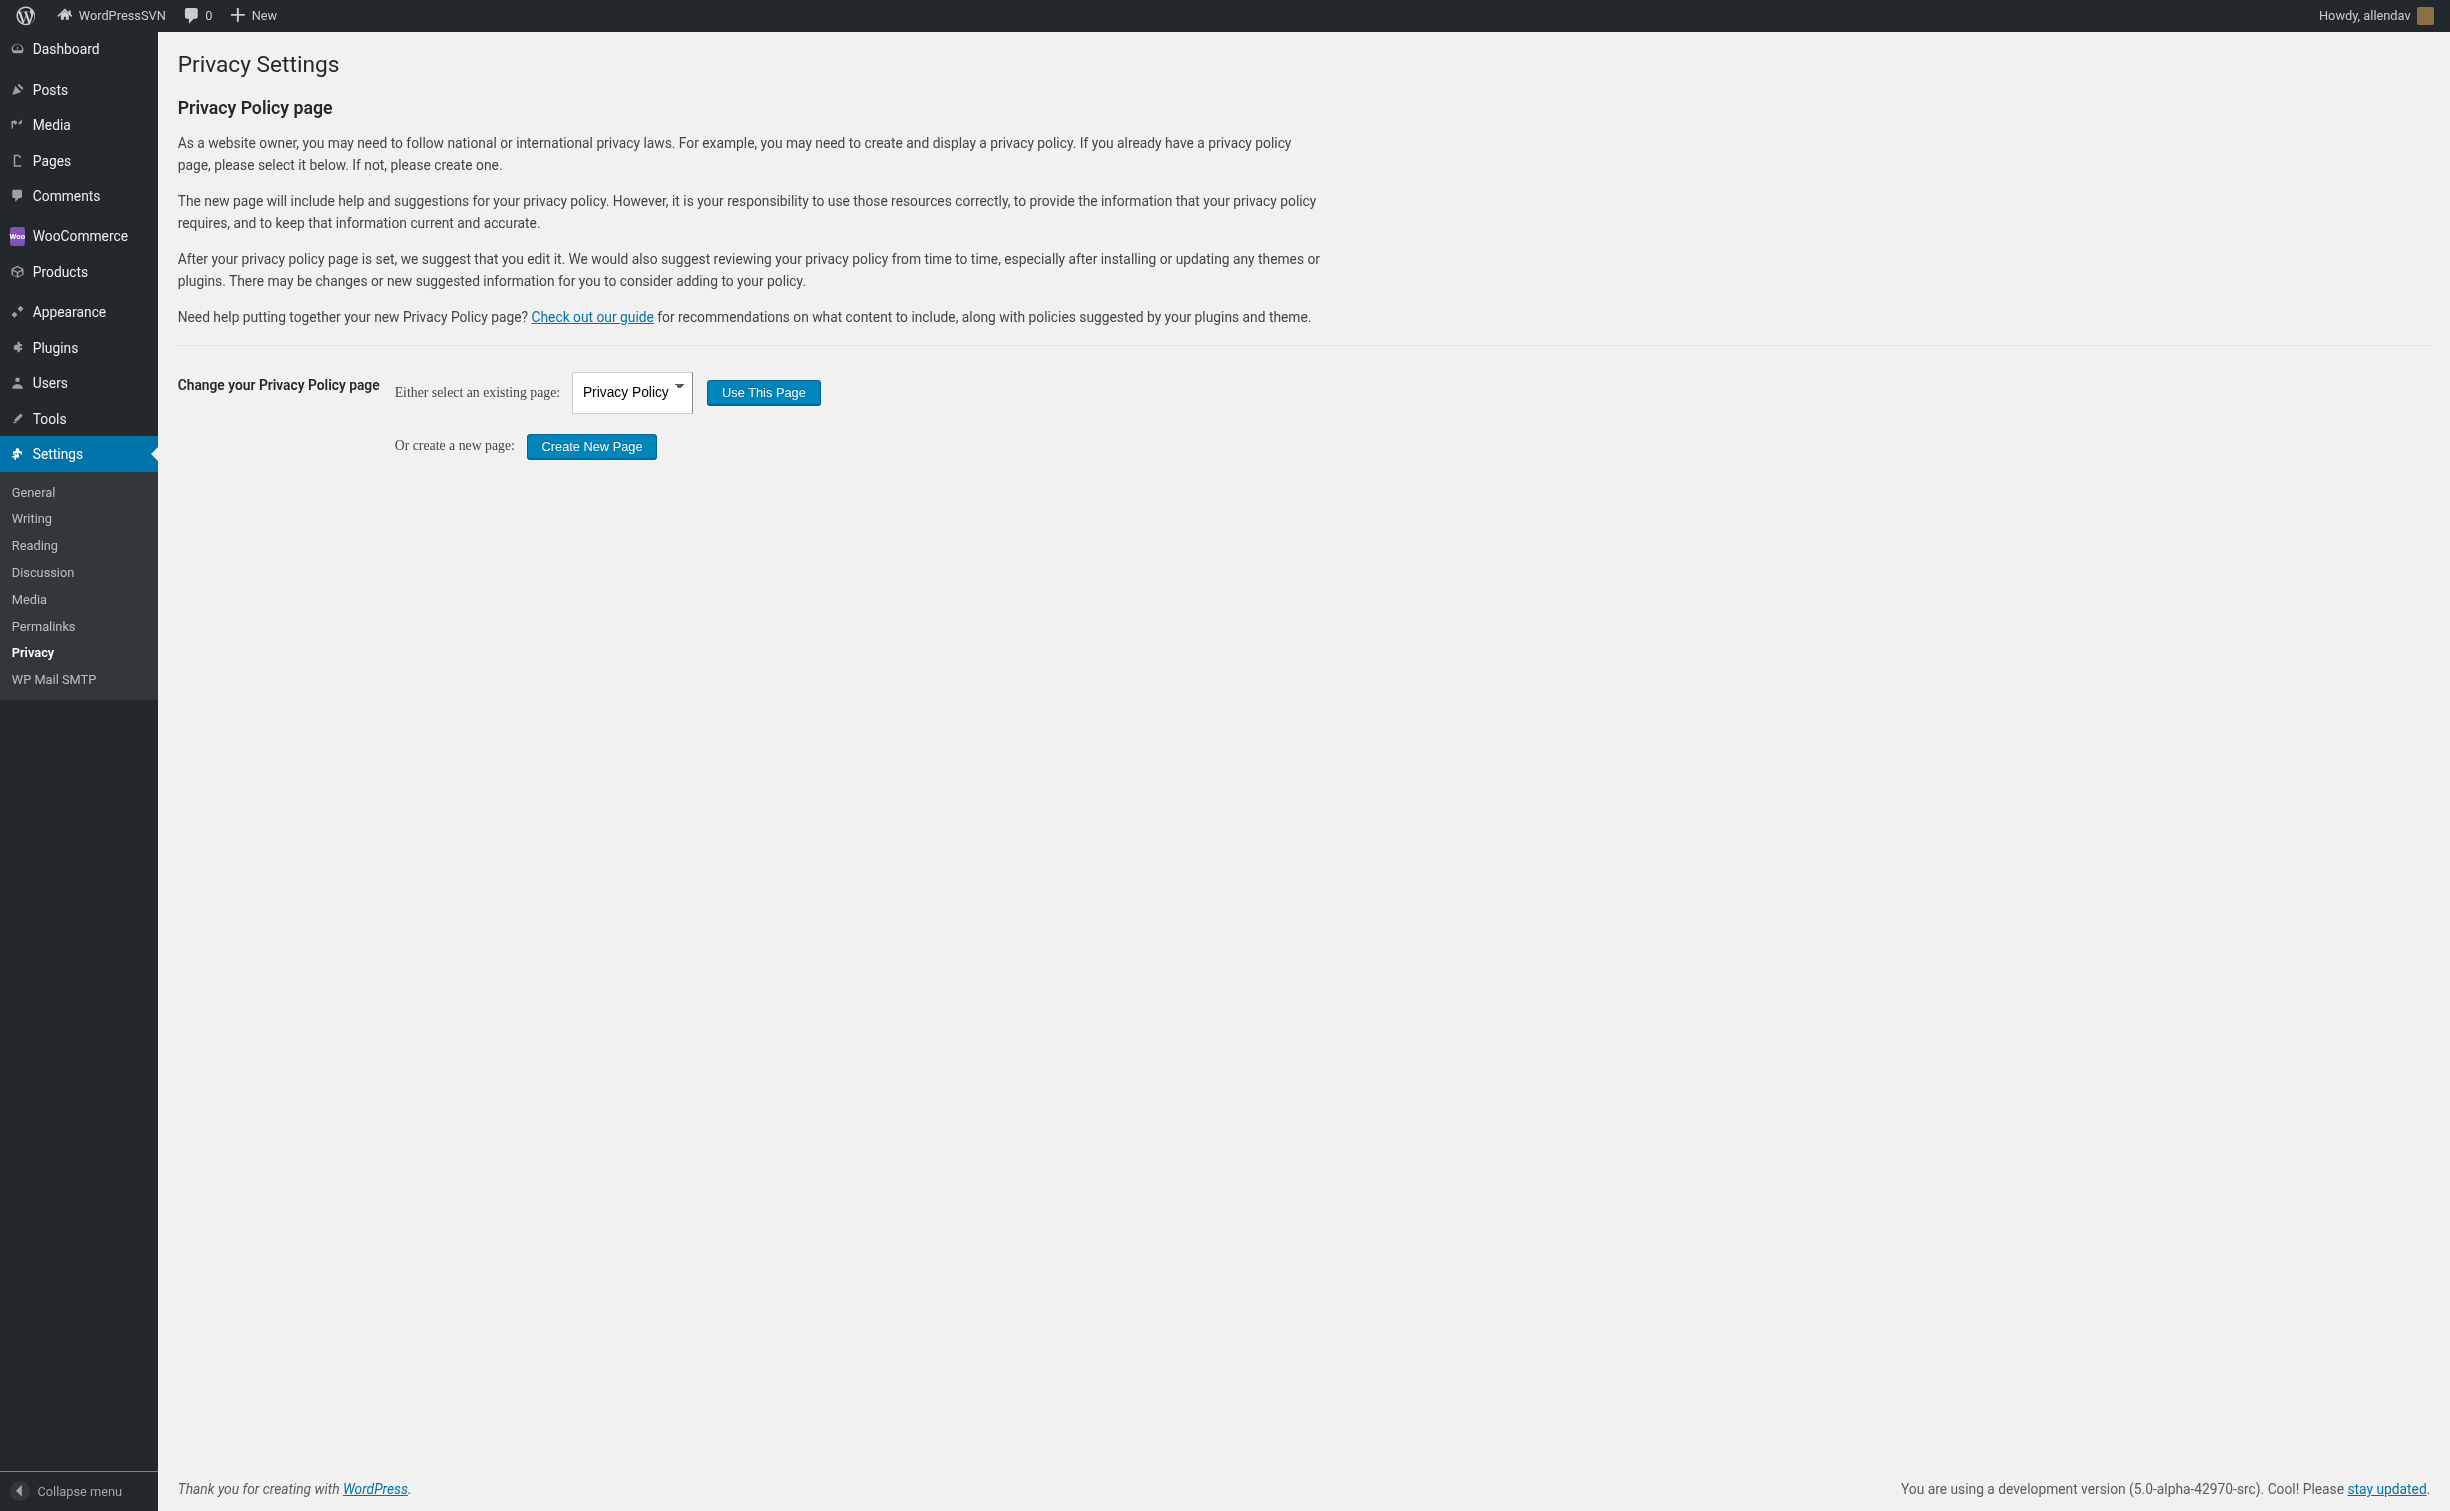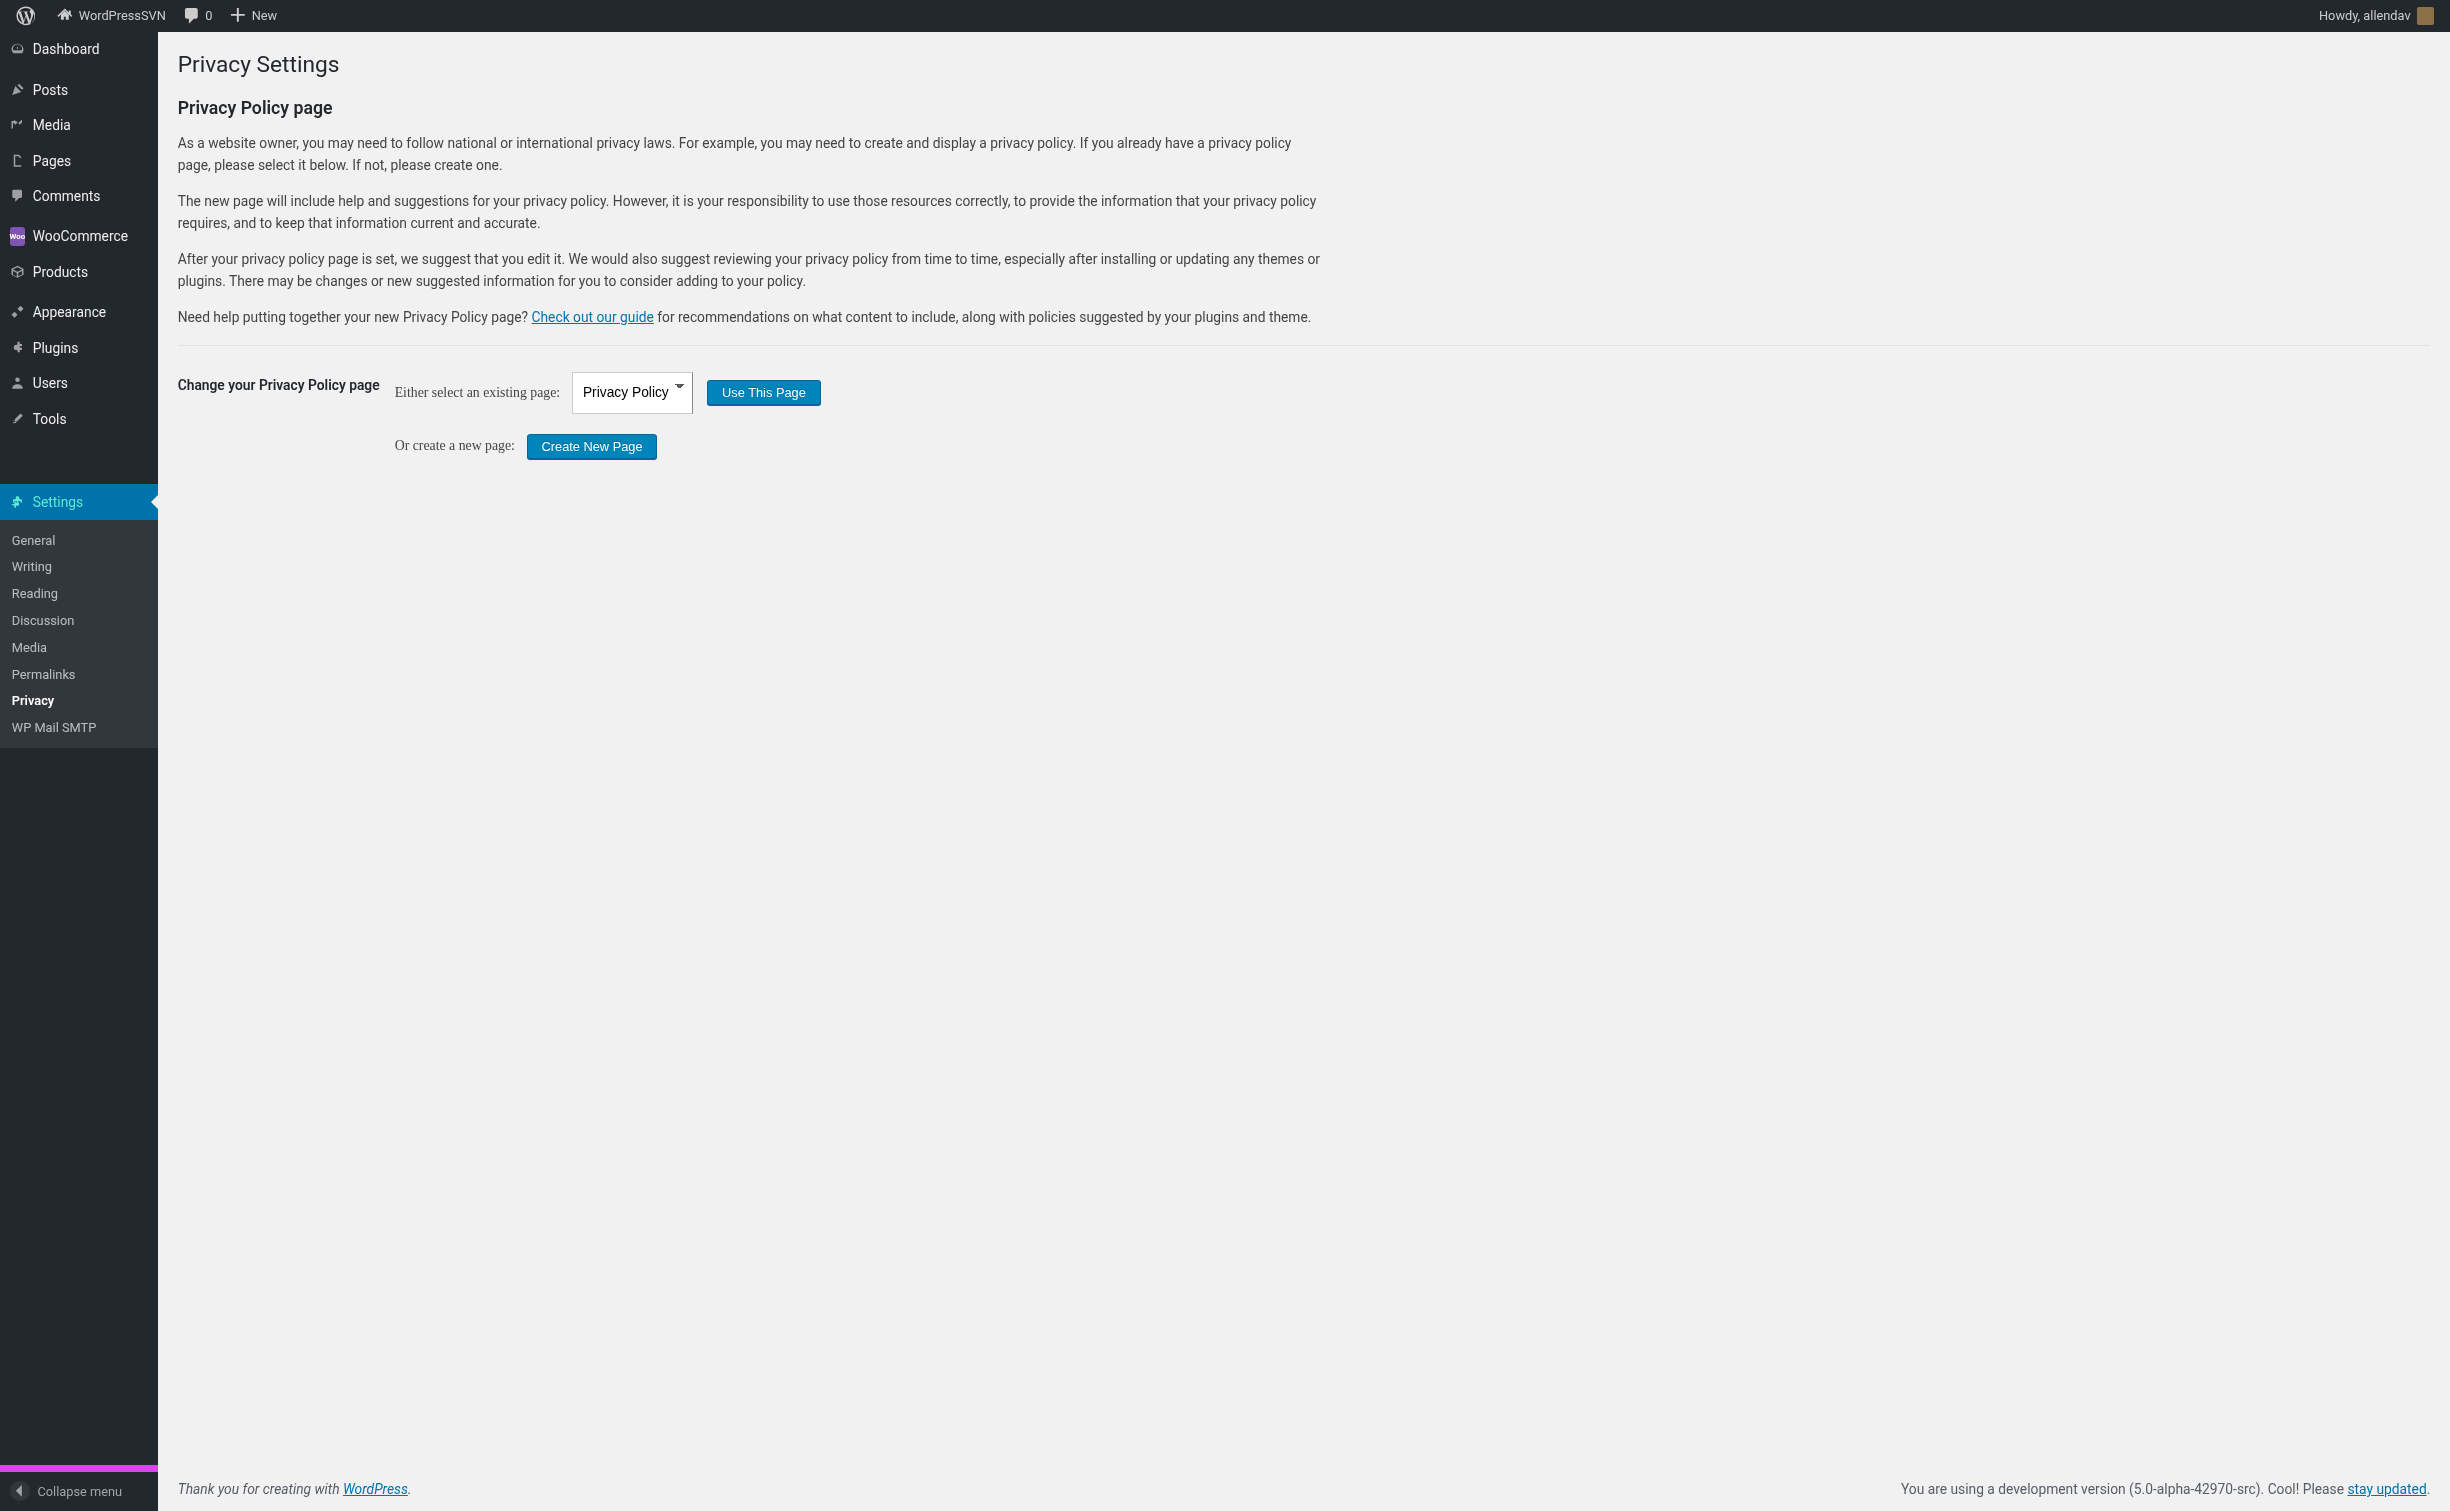--- a/index.html
+++ b/index.html
@@ -46,22 +46,21 @@
   display: flex;
   align-items: center;
   padding: 7.9px 9.9px;
   color: #eee;
   cursor: pointer;
   font-size: 13.8px;
   position: relative;
 }
 .menu-item.current {
   background: #0073aa;
-  color: #5eead4;
-  margin-top: 48px;
+  color: #ffffff;
 }
 .menu-item.current::after {
   content: '';
   position: absolute;
   right: 0;
   top: 50%;
   transform: translateY(-50%);
   border: 7.9px solid transparent;
   border-right-color: #f1f1f1;
 }
@@ -87,21 +86,21 @@
   font-size: 12.8px;
 }
 .submenu-item.current { color: #fff; font-weight: 600; }
 .collapse {
   margin-top: auto;
   padding: 9.9px;
   display: flex;
   align-items: center;
   color: #a0a5aa;
   cursor: pointer;
-  border-top: 7px solid #d946ef;
+  border-top: 1px solid #d946ef;
 }
 .collapse-icon {
   width: 19.7px; height: 19.7px; border-radius: 50%; background: #32373c;
   display: inline-flex; align-items: center; justify-content: center; margin-right: 7.9px;
 }
 
 .content {
   flex: 1;
   padding: 9.9px 19.7px 59px 19.7px;
   position: relative;

